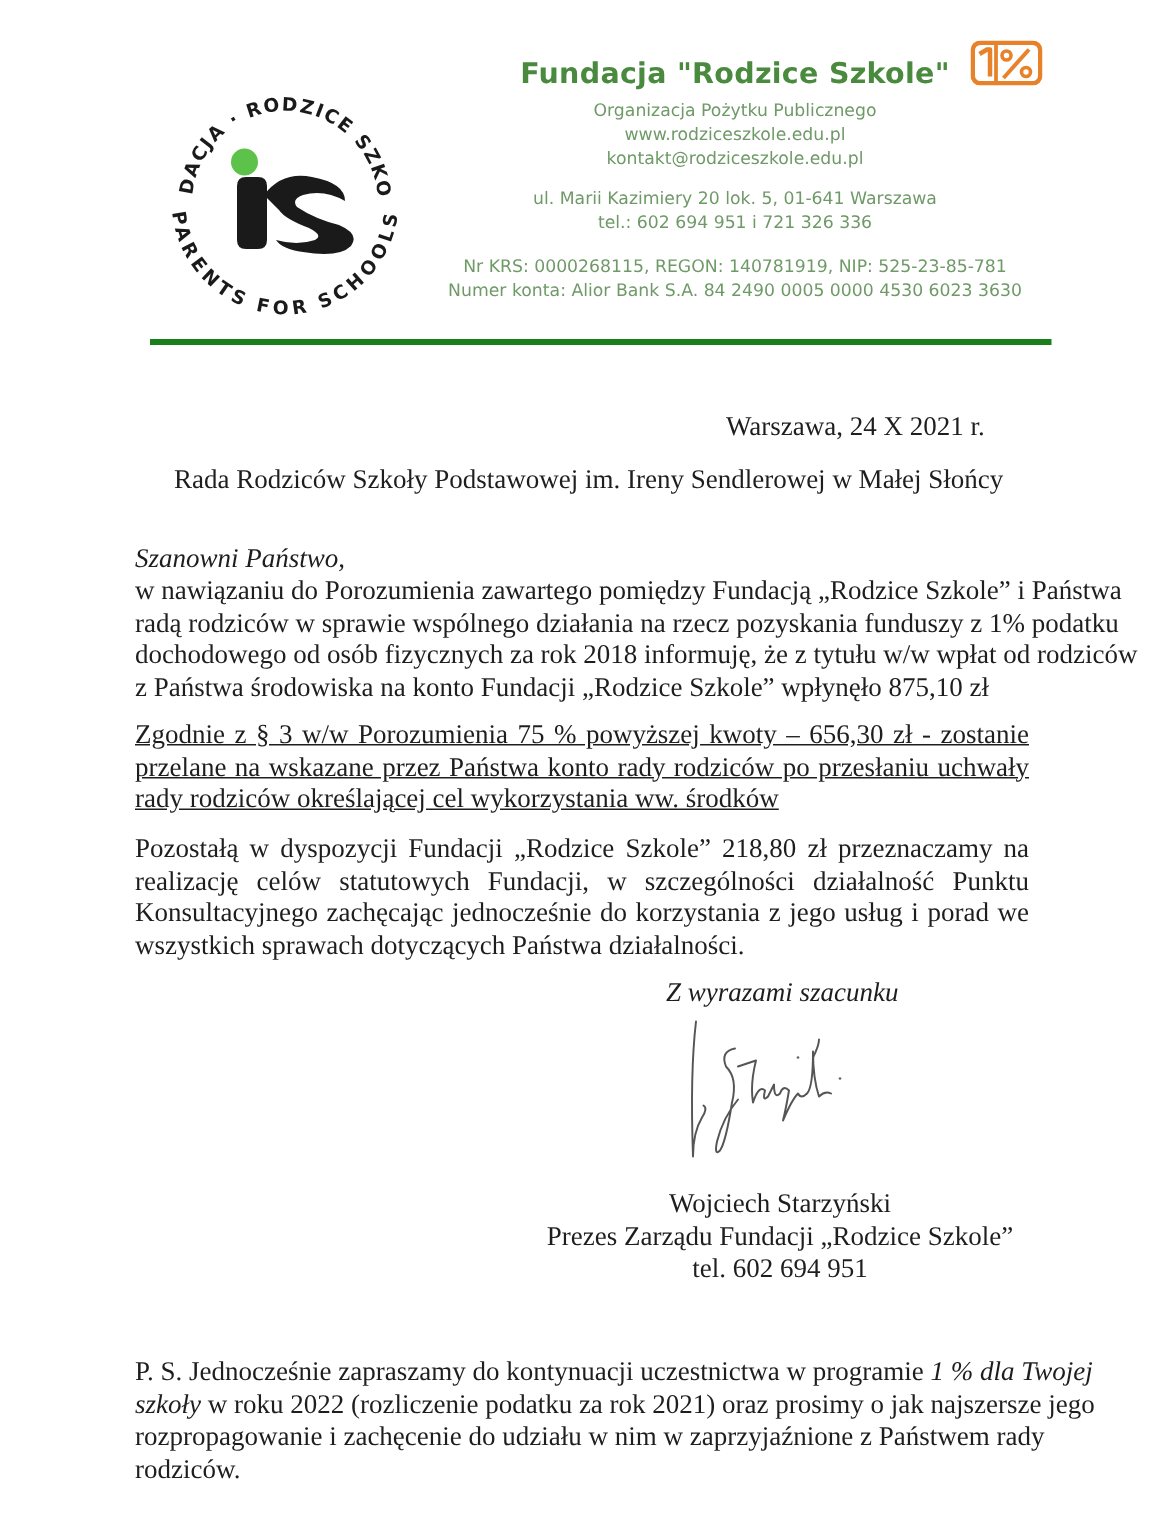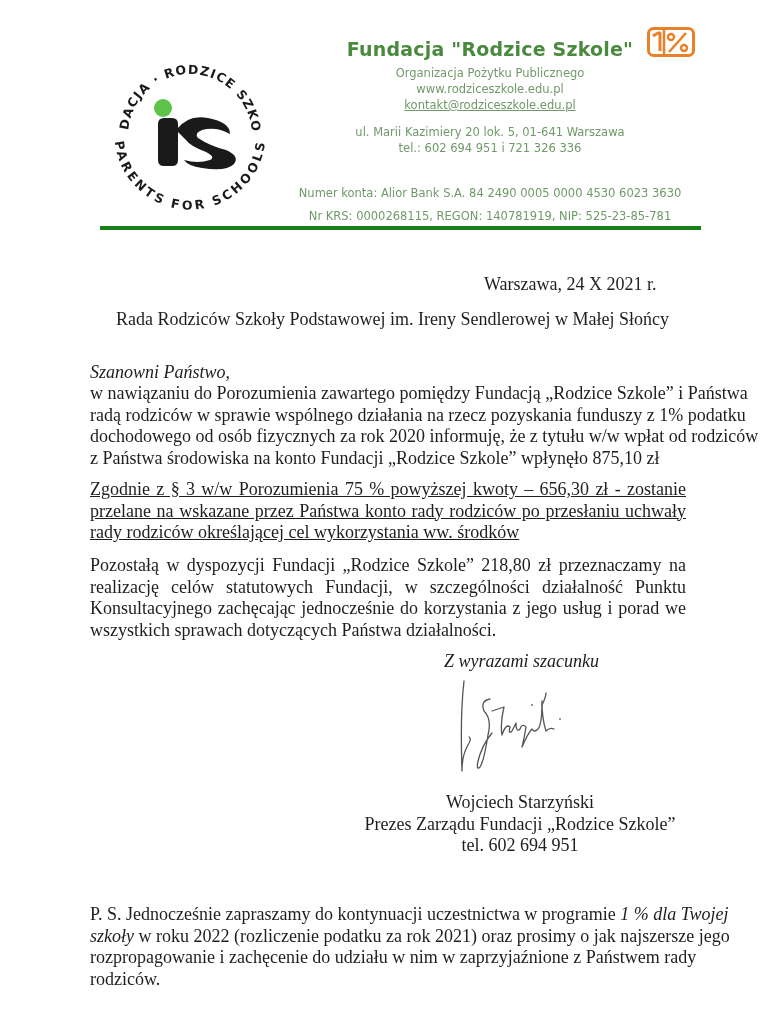--- a/index.html
+++ b/index.html
@@ -36,24 +36,24 @@
     .org-sub {
       left: 280px; width: 420px;
       text-align: center;
       font-family: "DejaVu Sans", sans-serif;
       font-size: 11.5px;
       color: #6f9a68;
       line-height: 16px;
     }
     .org-sub.s1 { top: 65px; }
     .org-sub.s2 { top: 81px; }
-    .org-sub.s3 { top: 97px; text-decoration: underline; }
+    .org-sub.s3 { top: 97px; }
     .org-sub.s4 { top: 124px; }
     .org-sub.s5 { top: 140px; }
-    .org-sub.s6 { top: 169px; margin-top: 39px; }
+    .org-sub.s6 { top: 169px; }
     .org-sub.s7 { top: 185px; }
 
     .one-percent {
       left: 647px; top: 27px;
       width: 48px; height: 30px;
     }
     .one-percent svg { width: 100%; height: 100%; display: block; }
 
     .rule {
       left: 100px; top: 226px;
@@ -150,21 +150,21 @@
 <div class="abs rule"></div>
 
 <div class="abs body-text date">Warszawa, 24 X 2021 r.</div>
 <div class="abs body-text recipient">Rada Rodziców Szkoły Podstawowej im. Ireny Sendlerowej w Małej Słońcy</div>
 
 <div class="abs body-text para salutation">Szanowni Państwo,</div>
 
 <div class="abs body-text para p1">
   <span class="ln">w nawiązaniu do Porozumienia zawartego pomiędzy Fundacją „Rodzice Szkole” i Państwa</span>
   <span class="ln">radą rodziców w sprawie wspólnego działania na rzecz pozyskania funduszy z 1%  podatku</span>
-  <span class="ln">dochodowego od osób fizycznych za rok 2020 informuję, że z tytułu w/w wpłat od rodziców</span>
+  <span class="ln">dochodowego od osób fizycznych za rok 2018 informuję, że z tytułu w/w wpłat od rodziców</span>
   <span class="ln">z Państwa środowiska na konto Fundacji „Rodzice Szkole” wpłynęło 875,10 zł</span>
 </div>
 
 <div class="abs body-text para p2">Zgodnie z § 3 w/w Porozumienia 75 % powyższej kwoty – 656,30 zł -  zostanie przelane  na wskazane przez Państwa  konto  rady rodziców po  przesłaniu uchwały rady rodziców określającej cel  wykorzystania ww. środków</div>
 
 <div class="abs body-text para p3">Pozostałą w dyspozycji Fundacji „Rodzice Szkole” 218,80 zł przeznaczamy na realizację celów statutowych Fundacji, w szczególności działalność Punktu Konsultacyjnego zachęcając jednocześnie do korzystania z jego usług i porad we wszystkich sprawach dotyczących Państwa działalności.</div>
 
 <div class="abs body-text closing">Z wyrazami szacunku</div>
 
 <div class="abs signature">

